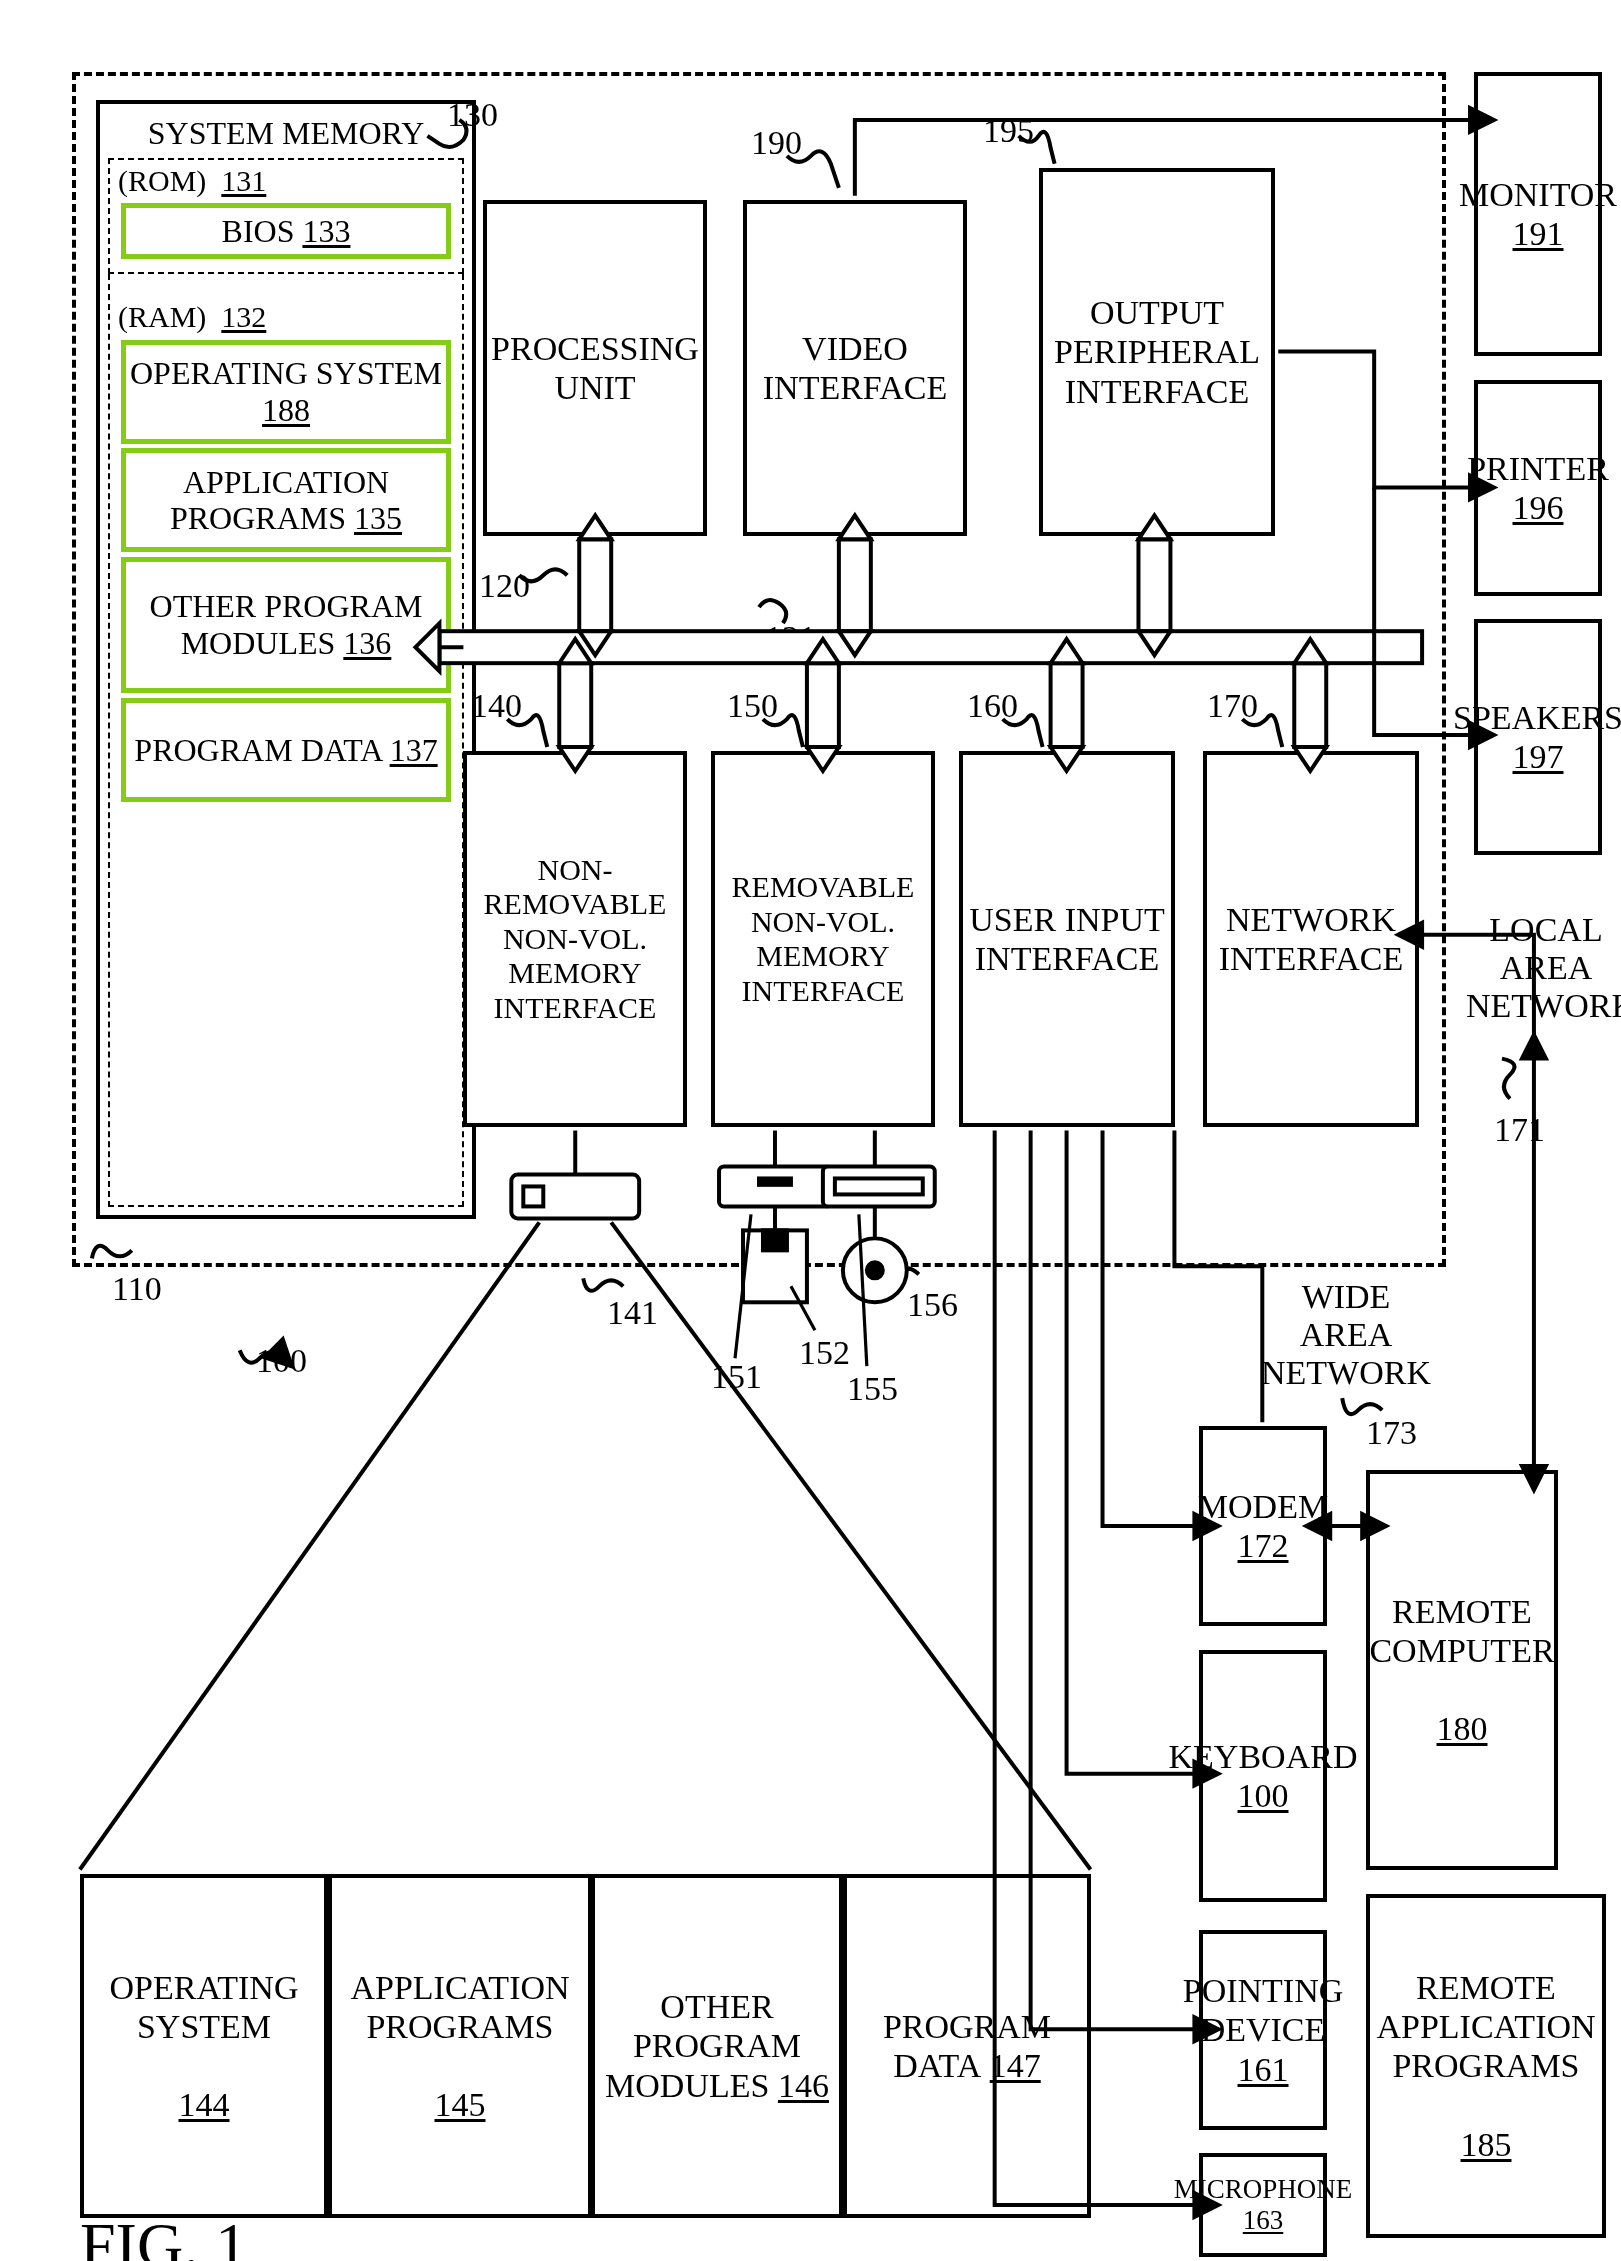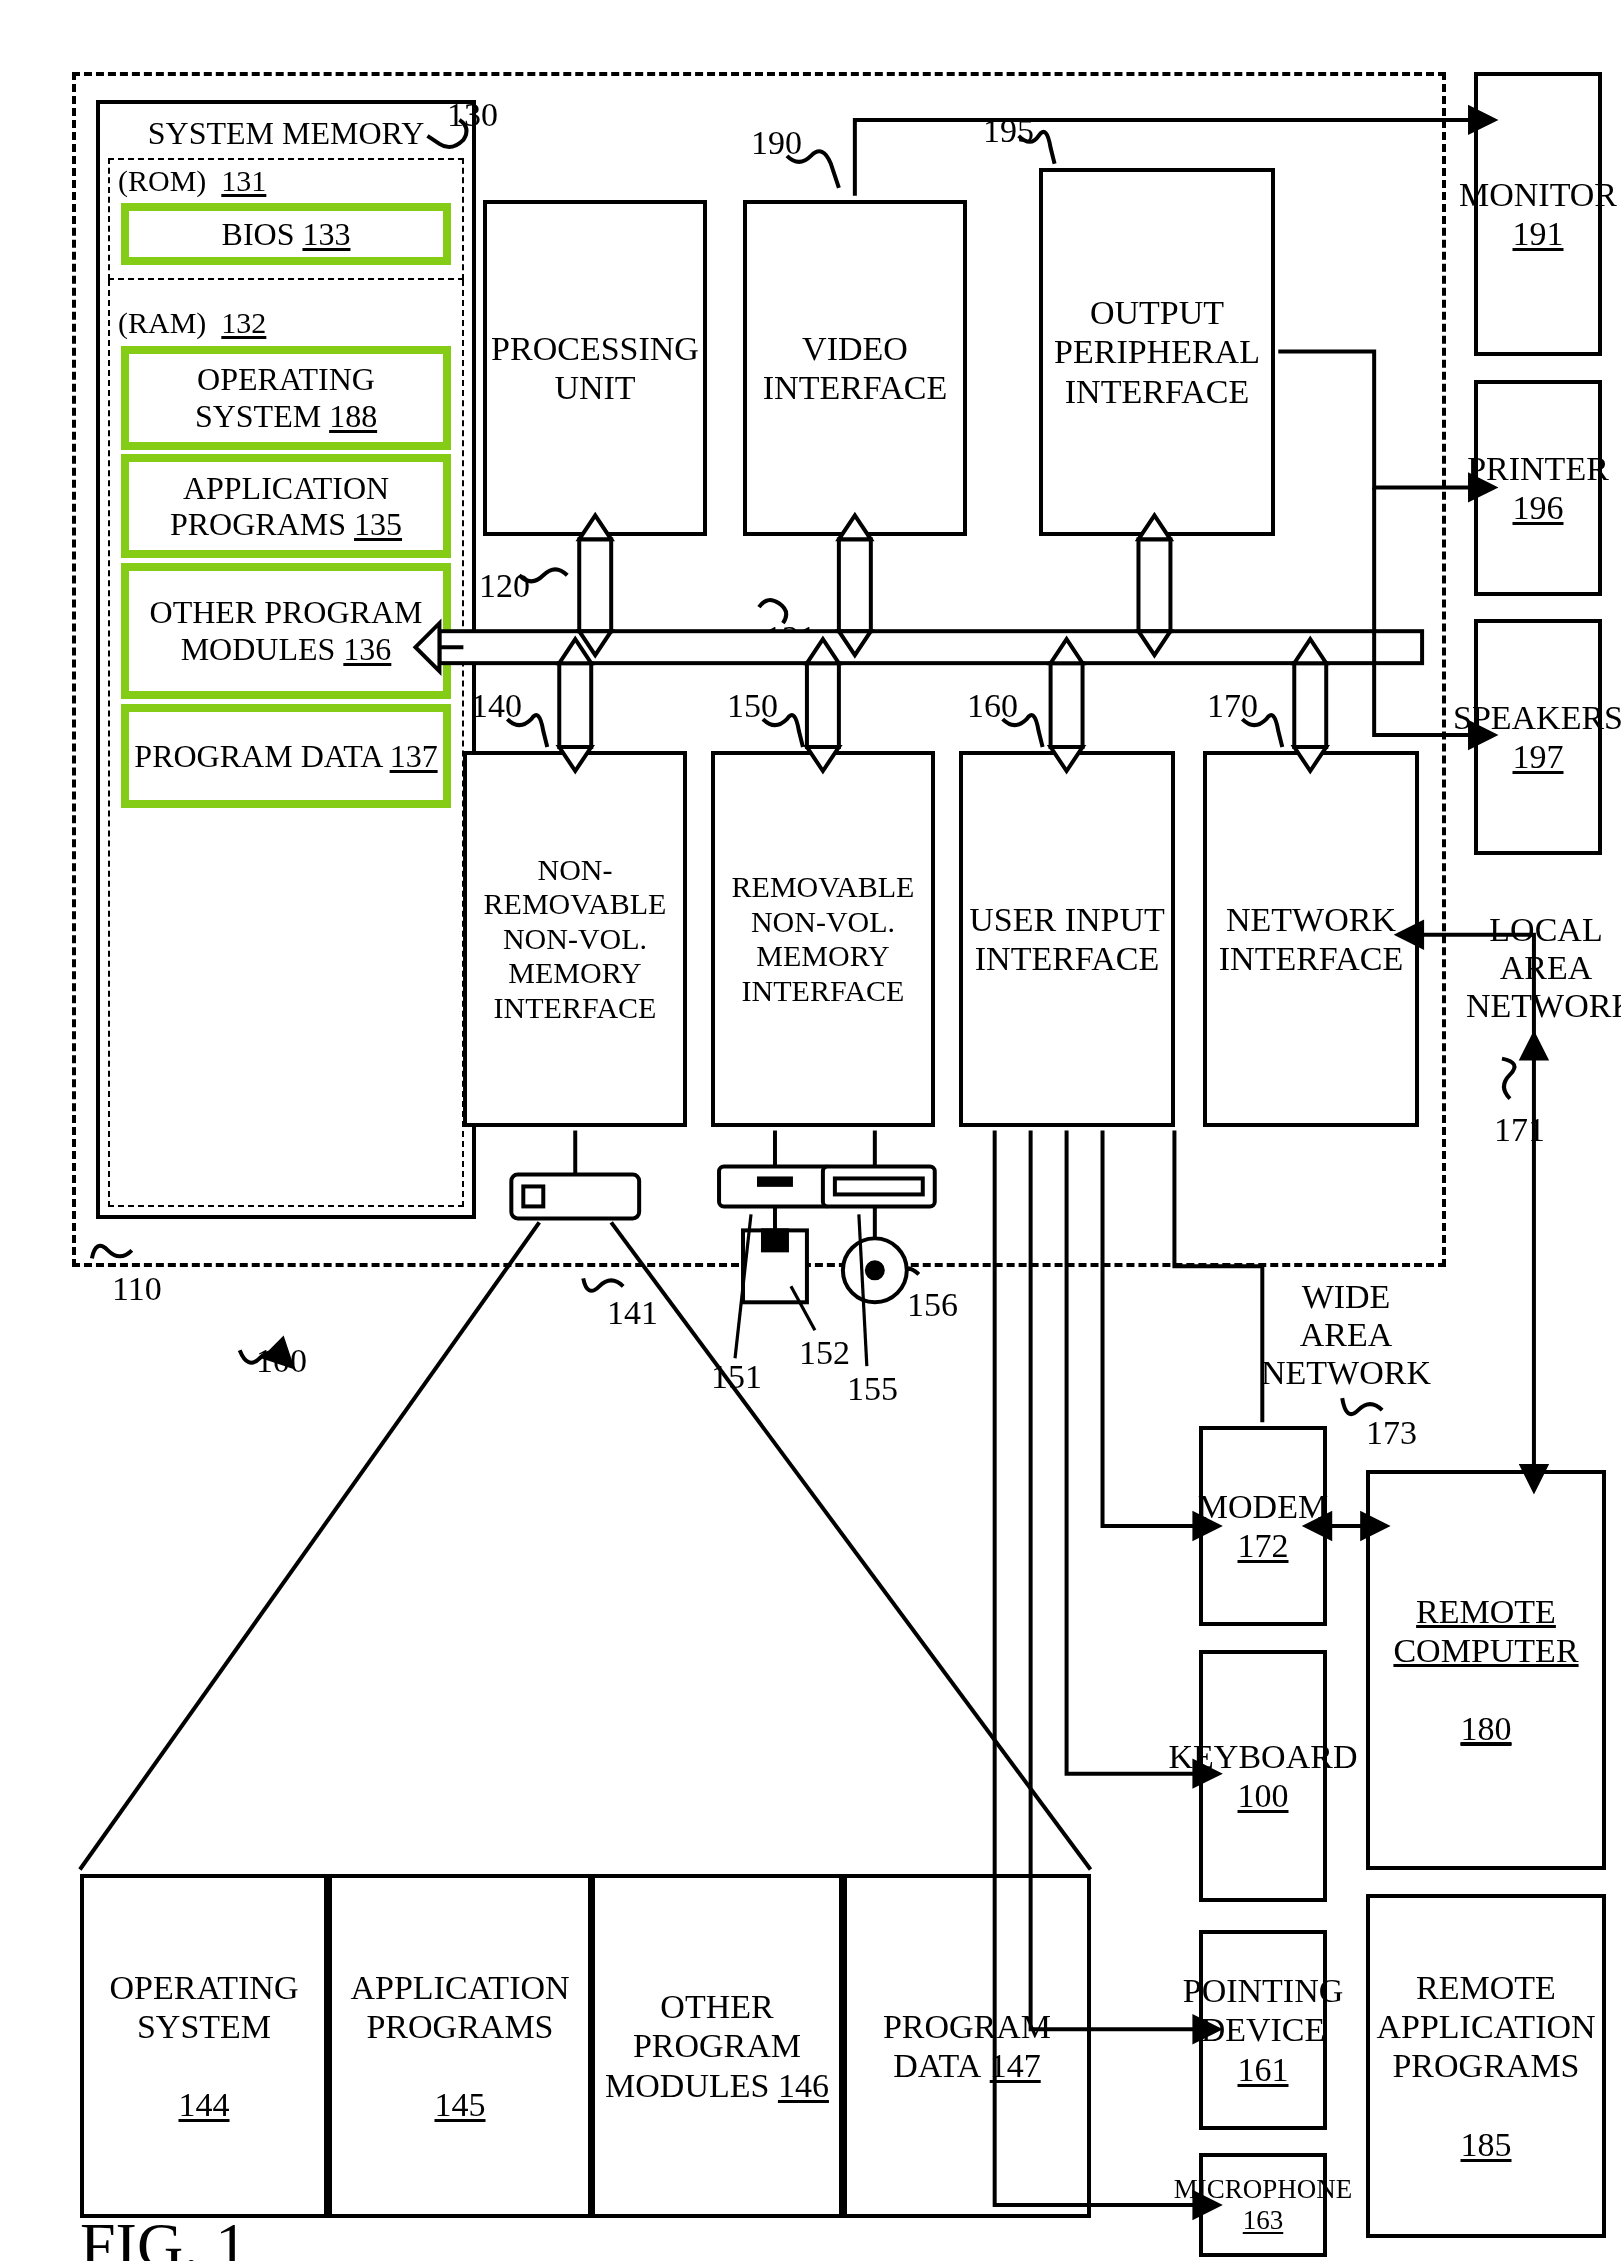--- a/index.html
+++ b/index.html
@@ -49,21 +49,21 @@
     font-family: "Times New Roman", serif;
   }
   svg.overlay {
     position: absolute;
     left: 0; top: 0;
     width: 1621px;
     height: 2261px;
     pointer-events: none;
   }
   .inner-box {
-    border: 8px solid #84cc16;
+    border: 5px solid #84cc16;
     margin: 4.8px 8px;
     padding: 4.8px 3.2px;
     text-align: center;
     font-size: 32px;
   }
 </style>
 </head>
 <body>
 
 <div class="canvas">
@@ -161,21 +161,21 @@
   </div>
 
   <div class="box" style="left:1183px; top:1914px; width:128px; height:200px;">
      <div><span>POINTING DEVICE</span><br><span class="num">161</span></div>
   </div>
 
   <div class="box" style="left:1183px; top:2137px; width:128px; height:104px; font-size:27px;">
      <div><span>MICROPHONE</span><br><span class="num">163</span></div>
   </div>
 
-  <div class="box" style="left:1350px; top:1454px; width:240px; height:400px;text-decoration:underline;">
+  <div class="box" style="left:1350px; top:1454px; width:192px; height:400px;">
      <div><span>REMOTE COMPUTER</span><br><br><span class="num">180</span></div>
   </div>
 
   <div class="box" style="left:1350px; top:1878px; width:240px; height:344px;">
      <div><span>REMOTE APPLICATION PROGRAMS</span><br><br><span class="num">185</span></div>
   </div>
 
   <div class="box" style="left:64px; top:1858px; width:248px; height:344px;">
      <div><span>OPERATING SYSTEM</span><br><br><span class="num">144</span></div>
   </div>

